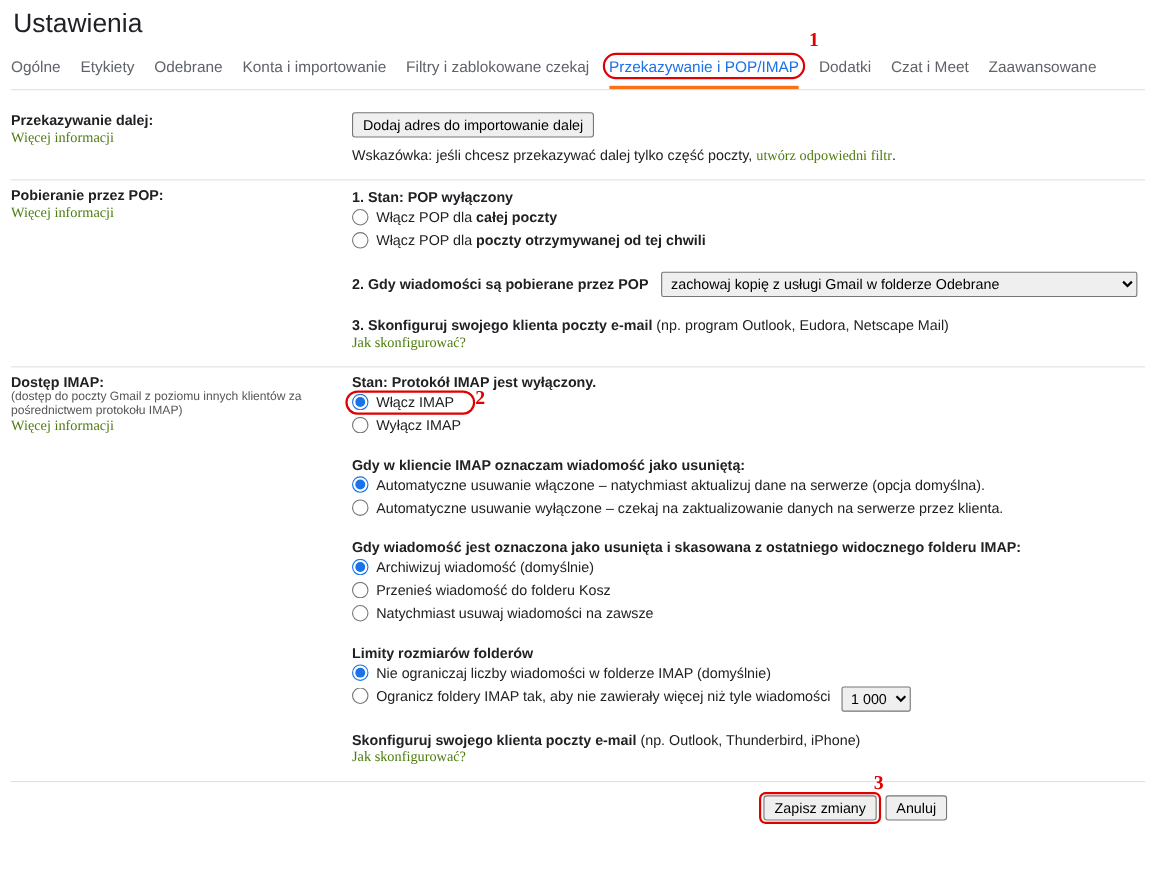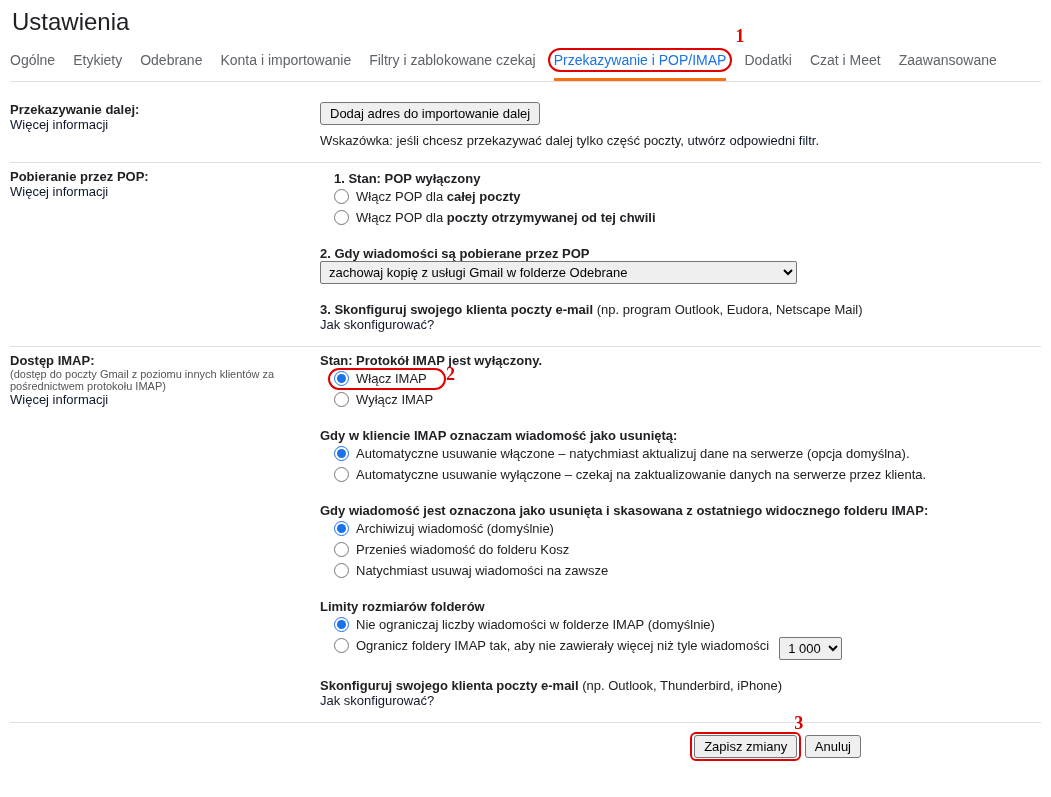--- a/index.html
+++ b/index.html
@@ -7,23 +7,23 @@
 h1 { font-size: 24px; font-weight: 400; margin: 8px 0 6px 2px; font-family: "Google Sans", Arial, sans-serif; }
 .tabs { display: flex; gap: 18px; border-bottom: 1px solid #e0e0e0; padding-bottom: 0; margin-bottom: 14px; position: relative; }
 .tab { color: #5f6368; font-size: 14px; padding: 10px 0; cursor: pointer; position: relative; white-space: nowrap; }
 .tab.active { color: #1a73e8; border-bottom: 3px solid #f97316; }
 .section { display: flex; padding: 6px 0 14px 0; border-bottom: 1px solid #e0e0e0; align-items: flex-start; }
 .section.last { border-bottom: none; }
 .left { width: 310px; flex-shrink: 0; }
 .left .label-bold { font-weight: bold; font-size: 13px; }
 .left .sub { font-size: 11px; color: #555; }
 .right { flex: 1; }
-a.link { color: #0f172a; text-decoration: none; font-size: 13px; }
+a.link { color: #4d7c0f; text-decoration: none; font-size: 13px; font-family: Liberation Serif, serif; }
 button.std { font-family: Arial; font-size: 13px; padding: 3px 9px; border: 1px solid #767676; background: #efefef; border-radius: 3px; cursor: pointer; }
-.row { margin: 2px 14px; }
+.row { margin: 2px 0; }
 .hint { margin-top: 8px; font-size: 13px; }
 .block { margin-bottom: 18px; }
 .block:last-child { margin-bottom: 0; }
 b { font-weight: bold; }
 label.opt { display: inline-flex; align-items: flex-end; gap: 7px; font-size: 13px; cursor: pointer; margin: 1px 0; }
 input[type=radio] { accent-color: #1a73e8; width: 15px; height: 15px; margin: 0; cursor: pointer; }
 select { font-size: 13px; padding: 2px 4px; border: 1px solid #767676; border-radius: 2px; background: #efefef; }
 .actions { text-align: right; padding: 12px 180px 0 0; border-top: 1px solid #e0e0e0; }
 .anno { position: absolute; border: 2px solid #e00000; border-radius: 14px; pointer-events: none; }
 .anno-num { position: absolute; color: #e00000; font-size: 18px; font-weight: 600; font-family: "Times New Roman", serif; pointer-events: none; }
@@ -79,21 +79,21 @@
       </div>
       <div class="row">
         <label class="opt">
           <input type="radio" name="pop_en" style="">
           <span><span>Włącz POP dla </span><b>poczty otrzymywanej od tej chwili</b></span>
         </label>
       </div>
     </div>
     <div class="block">
       <b>2. Gdy wiadomości są pobierane przez POP</b><span class="inline-gap"></span>
-      <select style="width:477px;">
+      <select style="width:433px;">
         <option>zachowaj kopię z usługi Gmail w folderze Odebrane</option>
       </select>
     </div>
     <div class="block">
       <div><b>3. Skonfiguruj swojego klienta poczty e-mail</b><span> (np. program Outlook, Eudora, Netscape Mail)</span></div>
       <a href="#" class="link">Jak skonfigurować?</a>
     </div>
   </div>
 </div>
 
@@ -151,21 +151,21 @@
       <div><b>Limity rozmiarów folderów</b></div>
       <div class="row"><label class="opt">
             <input type="radio" name="imap_lim" checked="" style="">
             <span>Nie ograniczaj liczby wiadomości w folderze IMAP (domyślnie)</span>
           </label></div>
       <div class="row">
         <label class="opt">
             <input type="radio" name="imap_lim" style="">
             <span>Ogranicz foldery IMAP tak, aby nie zawierały więcej niż tyle wiadomości</span>
           </label>
-        <select style="margin-left:6px;text-align:right;">
+        <select style="margin-left:6px;">
           <option>1 000</option>
         </select>
       </div>
     </div>
     <div class="block">
       <div><b>Skonfiguruj swojego klienta poczty e-mail</b><span> (np. Outlook, Thunderbird, iPhone)</span></div>
       <a href="#" class="link">Jak skonfigurować?</a>
     </div>
   </div>
 </div>

